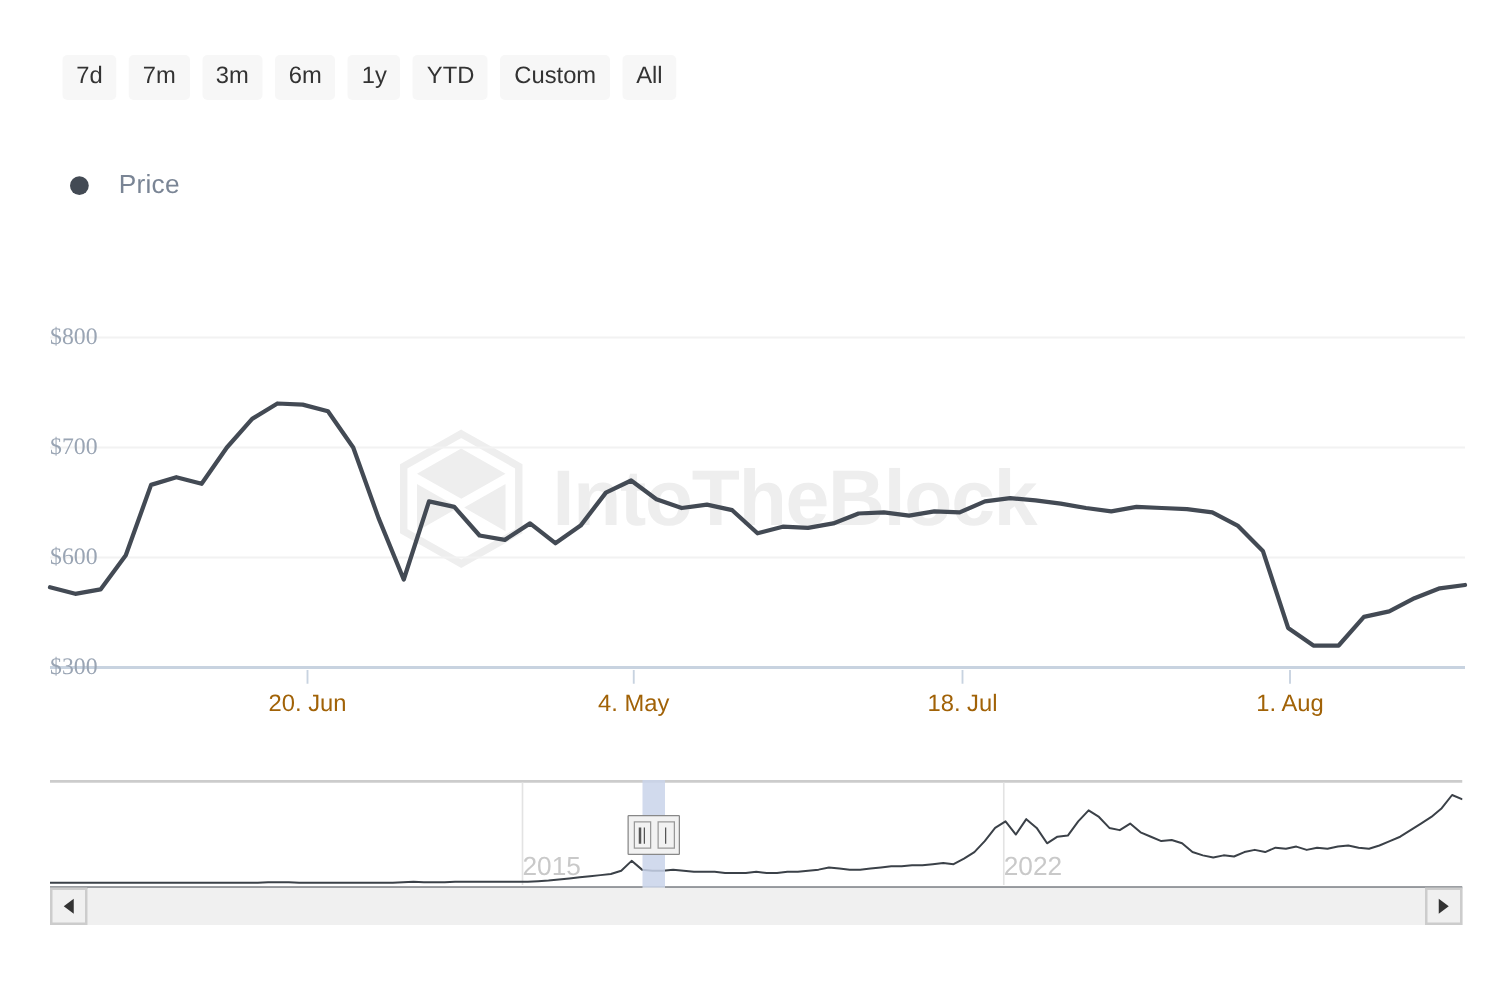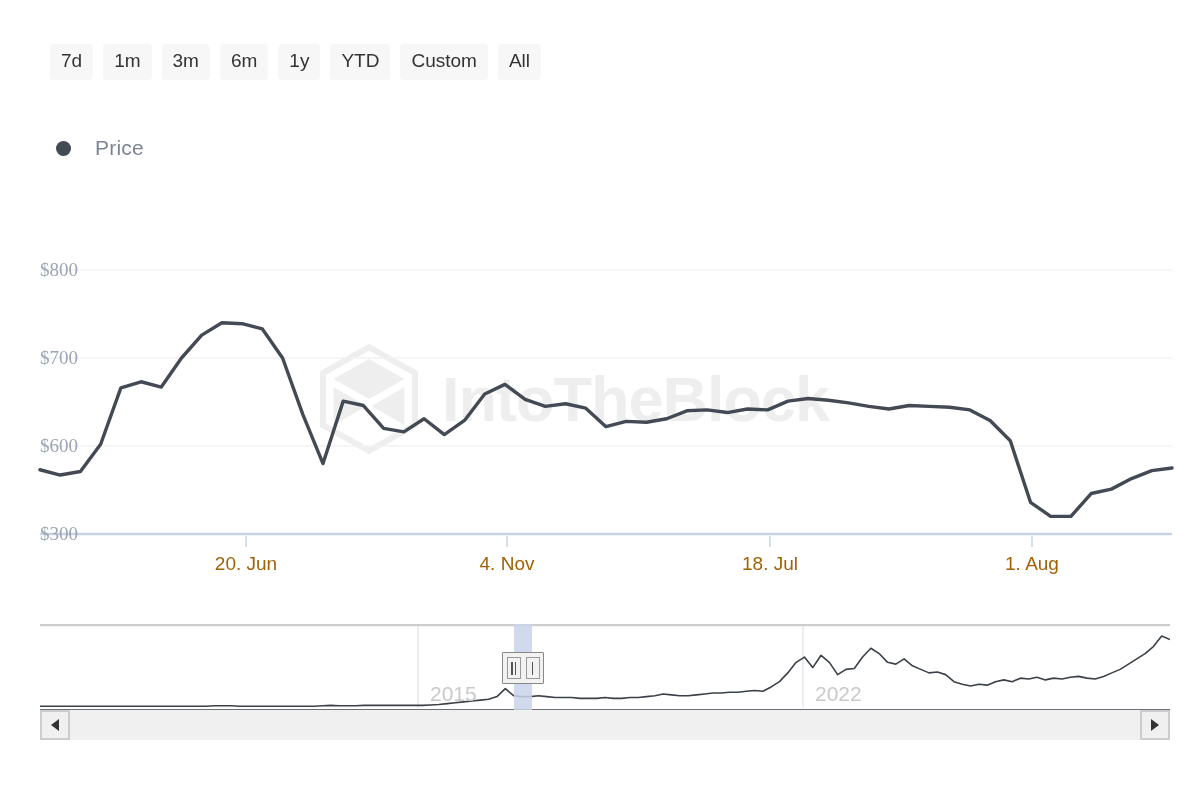--- a/index.html
+++ b/index.html
@@ -112,21 +112,20 @@
     left: 40px; top: 624px;
     width: 1130px; height: 88px;
   }
   .nav-year {
     position: absolute;
     color: #c9c9c9;
     font-size: 21px;
     font-family: "Liberation Sans", sans-serif;
     bottom: 6px;
     white-space: nowrap;
-    padding-left: 12px;
   }
   .nav-handle {
     position: absolute;
     width: 18px;
     top: 0; bottom: -22px;
     background: #c9d4ea;
     opacity: .85;
   }
   .nav-grip {
     position: absolute;
@@ -187,21 +186,21 @@
   .tri.l { border-right: 8px solid #333333; }
   .tri.r { border-left: 8px solid #333333; }
 </style>
 </head>
 <body>
 
 <div id="app">
 
   <div class="range-selector">
     <button class="range-btn">7d</button>
-    <button class="range-btn">1m</button>
+    <button class="range-btn">7m</button>
     <button class="range-btn">3m</button>
     <button class="range-btn">6m</button>
     <button class="range-btn">1y</button>
     <button class="range-btn">YTD</button>
     <button class="range-btn">Custom</button>
     <button class="range-btn">All</button>
   </div>
 
   <div class="legend">
     <span class="legend-dot"></span>
@@ -233,21 +232,21 @@
       <line x1="1032" x2="1032" y1="536" y2="547" stroke="#c8d3e0" stroke-width="1.5"></line>
       <polyline points="40.00,469.76 60.21,475.04 80.43,471.52 100.64,444.24 120.86,387.92 141.07,381.76 161.29,387.04 181.50,358.00 201.71,335.12 221.93,322.80 242.14,323.68 262.36,328.96 282.57,358.00 302.79,414.32 323.00,463.60 343.21,401.12 363.43,405.52 383.64,428.40 403.86,431.92 424.07,418.72 444.29,434.56 464.50,420.48 484.71,394.08 504.93,384.40 525.14,399.36 545.36,406.40 565.57,403.76 585.79,408.16 606.00,426.64 626.21,421.36 646.43,422.24 666.64,418.72 686.86,410.80 707.07,409.92 727.29,412.56 747.50,409.04 767.71,409.92 787.93,401.12 808.14,398.48 828.36,400.24 848.57,402.88 868.79,406.40 889.00,409.04 909.21,405.52 929.43,406.40 949.64,407.28 969.86,409.92 990.07,420.48 1010.29,440.72 1030.50,502.32 1050.71,516.40 1070.93,516.40 1091.14,493.52 1111.36,489.12 1131.57,478.56 1151.79,470.64 1172.00,468.00" fill="none" stroke="#434a54" stroke-width="3.4" stroke-linejoin="round" stroke-linecap="round"></polyline>
     </svg>
 
   <div class="ylabel" style="top:270px">$800</div>
   <div class="ylabel" style="top:358px">$700</div>
   <div class="ylabel" style="top:446px">$600</div>
   <div class="ylabel" style="top:534px">$300</div>
 
   <div class="xlabel" style="left:246px">20. Jun</div>
-  <div class="xlabel" style="left:507px">4. Nov</div>
+  <div class="xlabel" style="left:507px">4. May</div>
   <div class="xlabel" style="left:770px">18. Jul</div>
   <div class="xlabel" style="left:1032px">1. Aug</div>
 
   <div class="navigator">
     <svg id="nav-svg" width="1130" height="88">
         <line x1="0" x2="1130" y1="1" y2="1" stroke="#cccccc" stroke-width="2.5"></line>
         <line x1="378" x2="378" y1="2" y2="84" stroke="#e3e3e3" stroke-width="1.3"></line>
         <line x1="763" x2="763" y1="2" y2="84" stroke="#e3e3e3" stroke-width="1.3"></line>
         <polyline points="0.00,82.24 8.31,82.24 16.62,82.24 24.93,82.24 33.24,82.24 41.54,82.24 49.85,82.24 58.16,82.24 66.47,82.24 74.78,82.24 83.09,82.24 91.40,82.24 99.71,82.24 108.01,82.24 116.32,82.24 124.63,82.24 132.94,82.24 141.25,82.24 149.56,82.24 157.87,82.24 166.18,82.24 174.49,81.80 182.79,81.80 191.10,81.80 199.41,82.24 207.72,82.24 216.03,82.24 224.34,82.24 232.65,82.24 240.96,82.24 249.26,82.24 257.57,82.24 265.88,82.24 274.19,82.24 282.50,81.80 290.81,81.37 299.12,81.80 307.43,81.80 315.74,81.80 324.04,81.37 332.35,81.37 340.66,81.37 348.97,81.37 357.28,81.37 365.59,81.37 373.90,81.37 382.21,81.37 390.51,80.93 398.82,80.49 407.13,79.61 415.44,78.73 423.75,77.85 432.06,76.98 440.37,76.10 448.68,75.22 456.99,72.59 465.29,64.68 473.60,71.71 481.91,72.59 490.22,72.59 498.53,71.71 506.84,72.59 515.15,73.46 523.46,73.46 531.76,73.46 540.07,74.34 548.38,74.34 556.69,74.34 565.00,73.46 573.31,74.34 581.62,74.34 589.93,73.46 598.24,73.46 606.54,72.59 614.85,71.71 623.16,69.95 631.47,70.83 639.78,71.71 648.09,71.71 656.40,70.83 664.71,69.95 673.01,69.07 681.32,69.07 689.63,68.20 697.94,68.20 706.25,67.32 714.56,66.44 722.87,67.32 731.18,62.93 739.49,57.66 747.79,48.88 756.10,38.34 764.41,33.07 772.72,43.61 781.03,31.32 789.34,38.34 797.65,50.63 805.96,45.37 814.26,44.49 822.57,33.07 830.88,24.29 839.19,29.56 847.50,38.34 855.81,40.10 864.12,34.83 872.43,41.85 880.74,45.37 889.04,48.88 897.35,48.00 905.66,50.63 913.97,57.66 922.28,60.29 930.59,62.05 938.90,60.29 947.21,61.17 955.51,57.66 963.82,55.90 972.13,57.66 980.44,54.15 988.75,55.02 997.06,53.27 1005.37,55.90 1013.68,54.15 1021.99,55.02 1030.29,53.27 1038.60,52.39 1046.91,54.15 1055.22,55.02 1063.53,52.39 1071.84,48.88 1080.15,45.37 1088.46,40.10 1096.76,34.83 1105.07,29.56 1113.38,22.54 1121.69,12.00 1130.00,15.51" fill="none" stroke="#3b4148" stroke-width="1.6" stroke-linejoin="round"></polyline>
         <line x1="0" x2="1130" y1="86" y2="86" stroke="#3b4148" stroke-width="1.6"></line>

